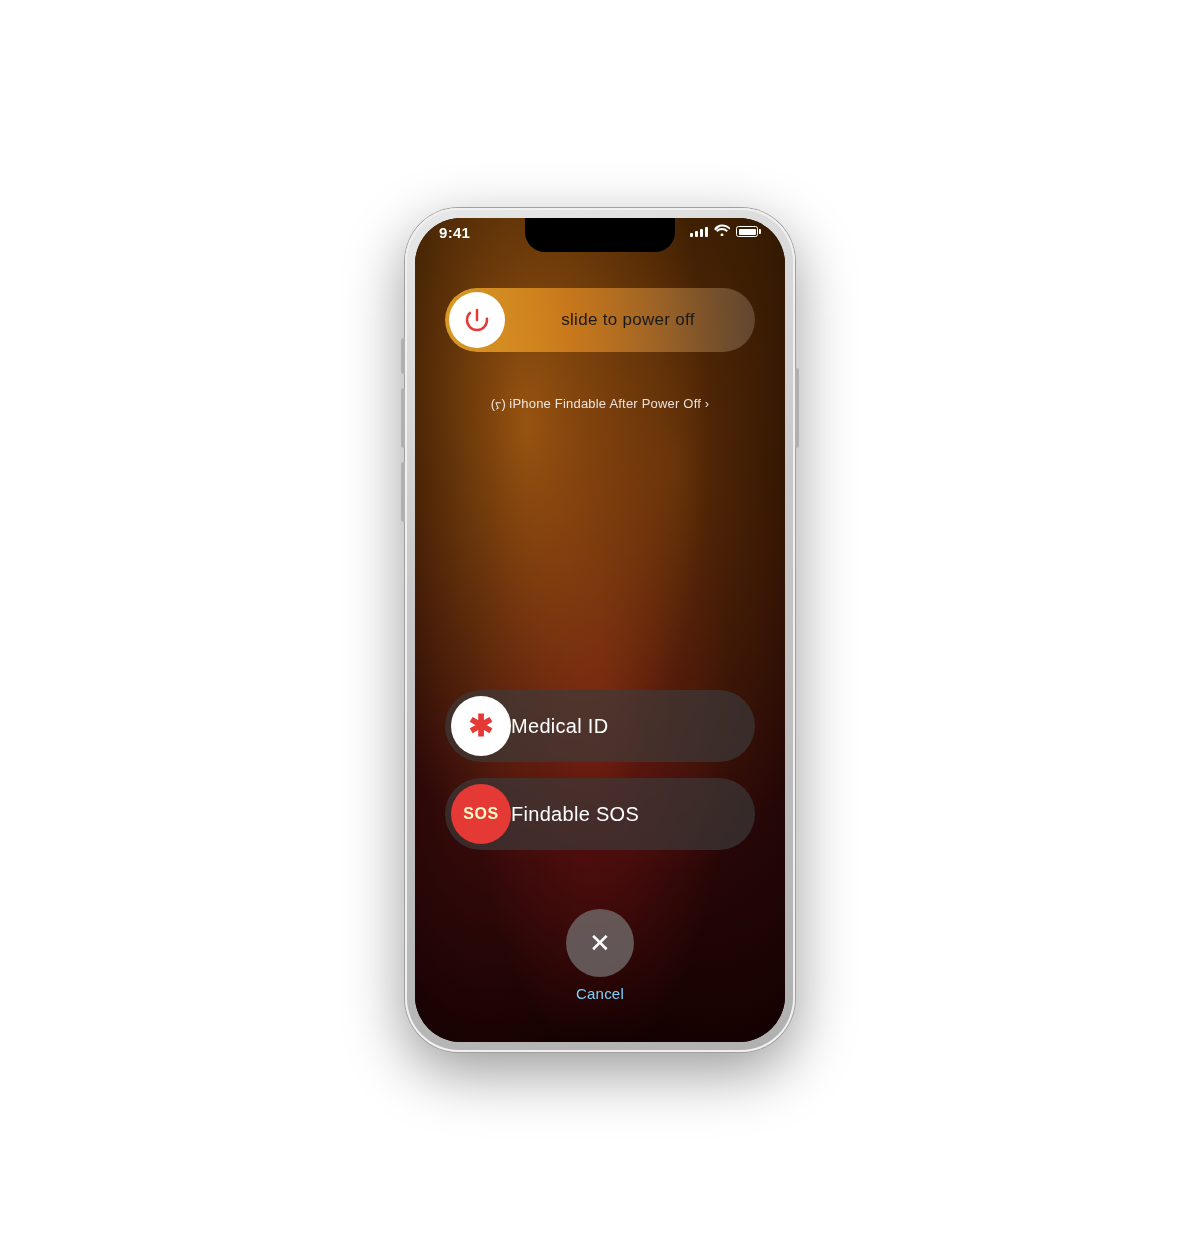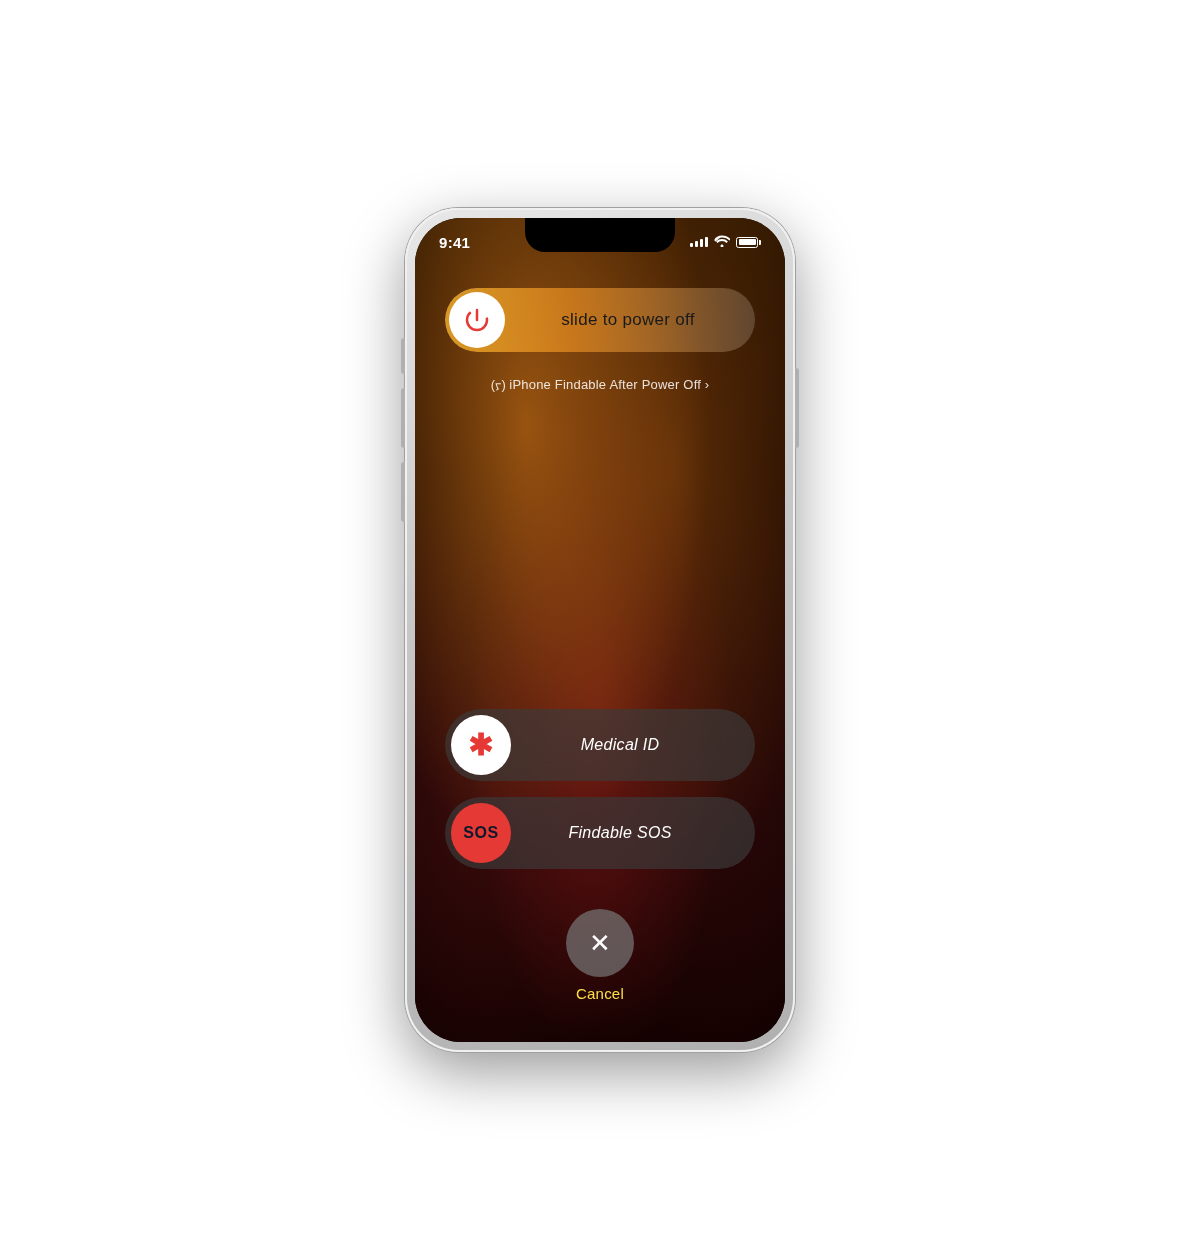--- a/index.html
+++ b/index.html
@@ -110,21 +110,21 @@
 
     
     .status-bar {
       position: absolute;
       top: 0;
       left: 0;
       right: 0;
       height: 50px;
       z-index: 5;
       display: flex;
-      align-items: center;
+      align-items: flex-start;
       padding: 6px 24px 8px;
       justify-content: space-between;
     }
 
     .status-time {
       font-size: 15px;
       font-weight: 600;
       color: #fff;
       letter-spacing: 0.3px;
     }
@@ -184,20 +184,21 @@
       position: absolute;
       top: 50px;
       left: 0;
       right: 0;
       bottom: 0;
       z-index: 4;
       display: flex;
       flex-direction: column;
       align-items: center;
       padding: 20px 30px 40px;
+      gap: 19px;
     }
 
     
     .slider-container {
       width: 100%;
       background: rgba(255, 255, 255, 0.18);
       border-radius: 40px;
       height: 64px;
       display: flex;
       align-items: center;
@@ -288,38 +289,37 @@
     .medical-circle {
       background: #fff;
     }
 
     .sos-circle {
       background: #e53935;
     }
 
     .action-label {
       flex: 1;
-      text-align: center;
-      font-size: 16px;
+      text-align: left;
+      font-size: 20px;
       font-weight: 500;
       color: #fff;
       letter-spacing: 0.3px;
       padding-right: 20px;
-      font-style: italic;
     }
 
     .medical-star {
       color: #e53935;
       font-size: 30px;
       font-weight: 700;
       line-height: 1;
     }
 
     .sos-text-badge {
-      color: #0f172a;
+      color: #fef9c3;
       font-size: 16px;
       font-weight: 800;
       letter-spacing: 0.5px;
     }
 
     
     .cancel-section {
       display: flex;
       flex-direction: column;
       align-items: center;
@@ -341,21 +341,21 @@
 
     .cancel-x {
       color: #fff;
       font-size: 26px;
       font-weight: 300;
       line-height: 1;
     }
 
     .cancel-label {
       font-size: 15px;
-      color: #fde047;
+      color: #7dd3fc;
       font-weight: 400;
       letter-spacing: 0.2px;
     }
   </style>
 </head>
 <body>
 
 <div class="phone-wrapper">
   <div class="phone-shell">
     <div class="btn-side-right"></div>

